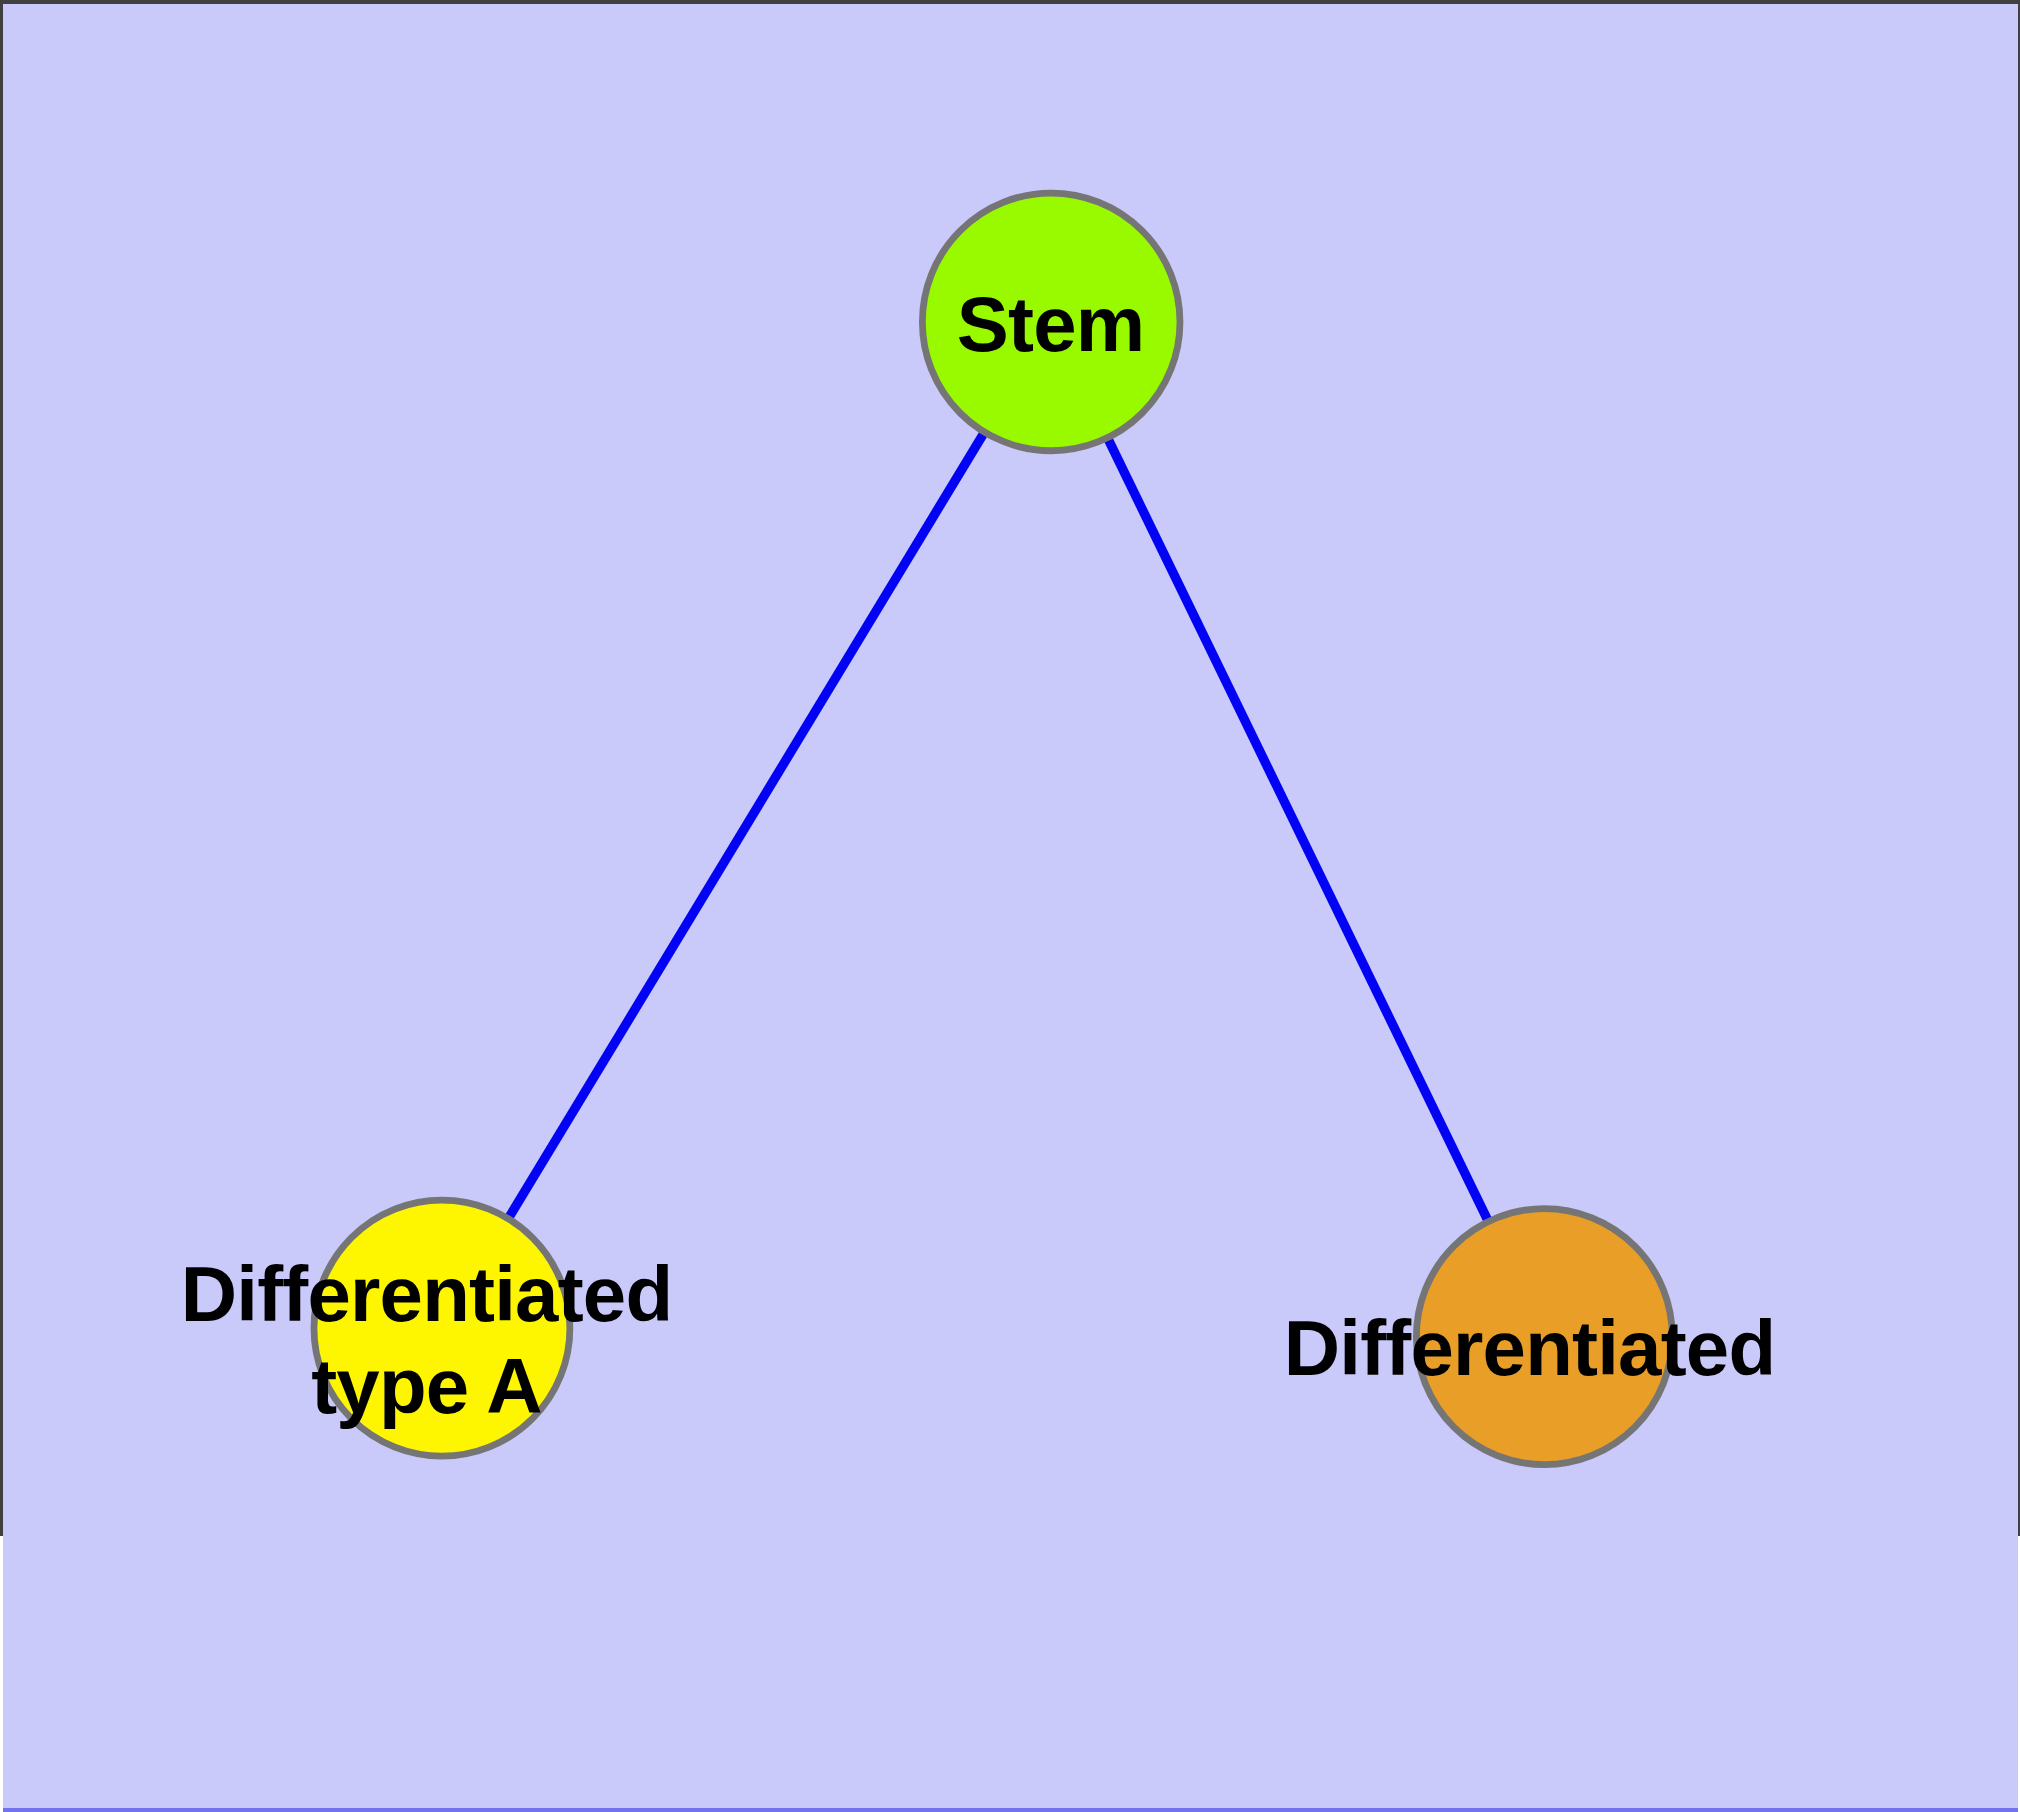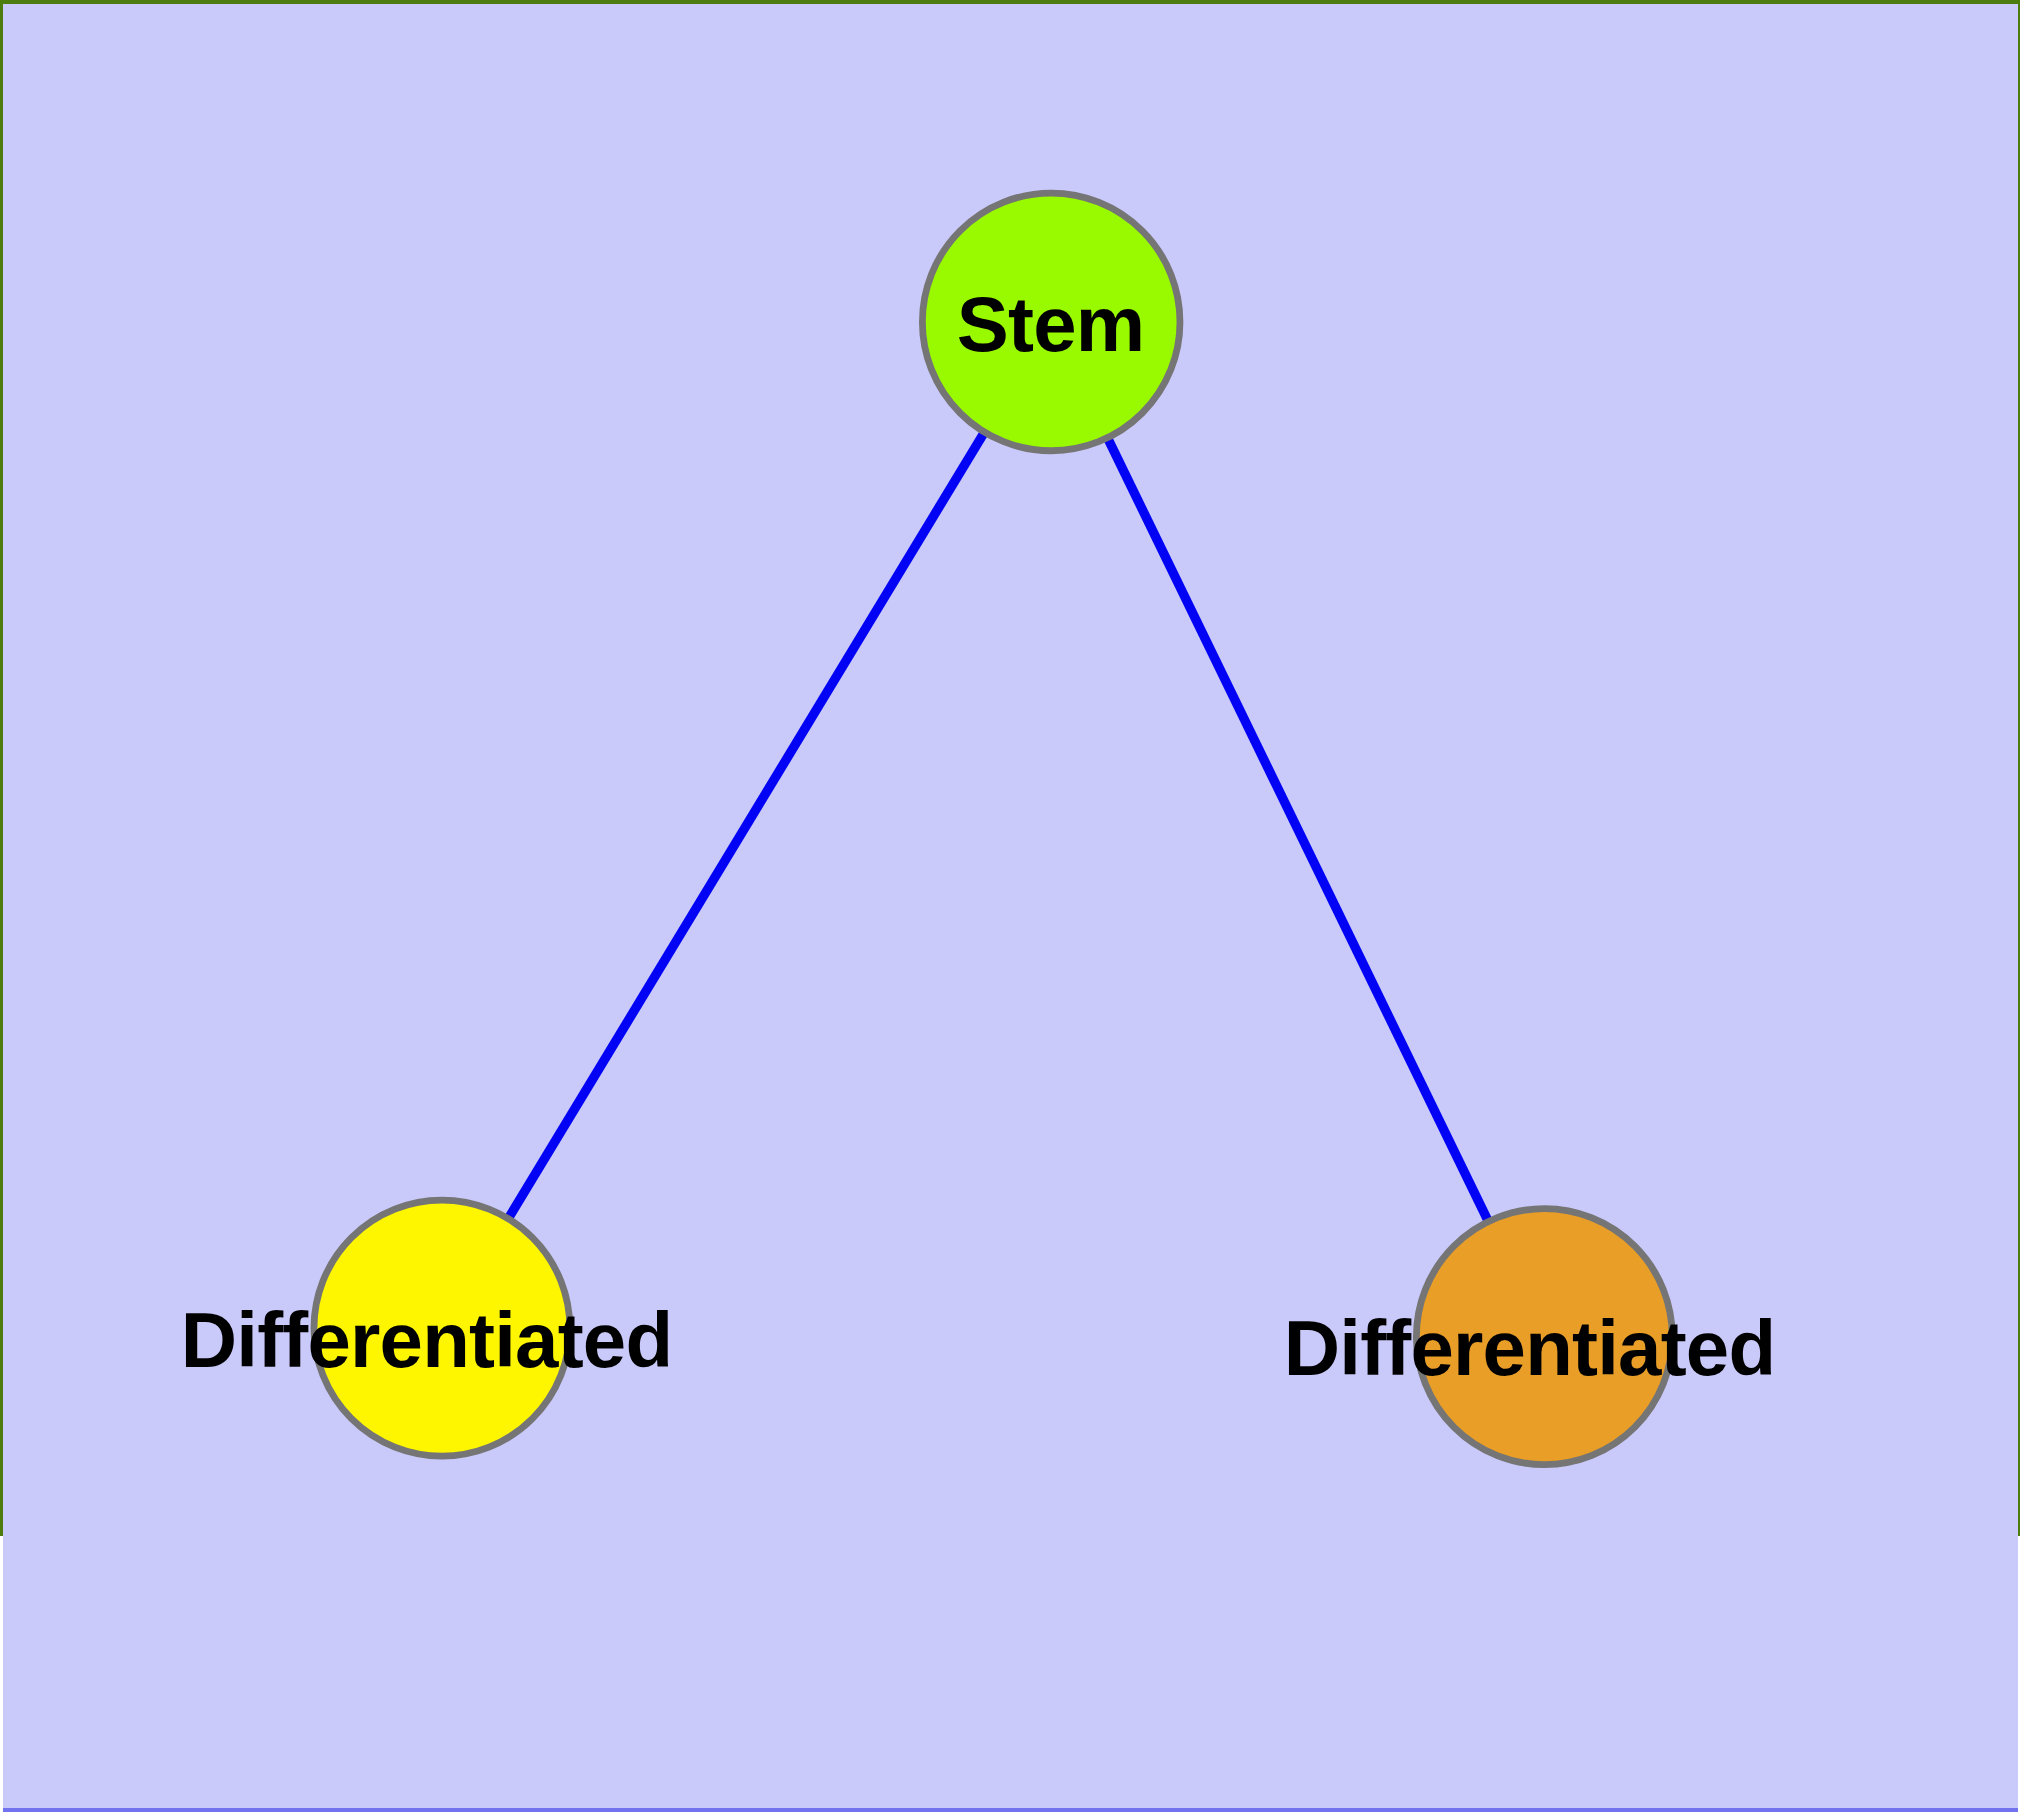--- a/index.html
+++ b/index.html
@@ -8,21 +8,21 @@
     background: #ffffff;
     width: 2021px;
     height: 1812px;
     overflow: hidden;
     font-family: "Liberation Sans", sans-serif;
   }
   .stage {
     position: relative;
     width: 2021px;
     height: 1536px;
-    background: #4d7c0f;
+    background: #404040;
   }
   .canvas {
     position: absolute;
     left: 2.5px;
     top: 4.2px;
     width: 2015px;
     height: 1804px;
     background: #C9C9FA;
     border-bottom: 4.2px solid #7272EF;
   }
@@ -62,20 +62,21 @@
       <circle cx="518" cy="1562" r="151" stroke-width="8" fill="#FDF600" stroke="#757575"></circle>
       <circle cx="1819" cy="1572" r="151" stroke-width="8" fill="#E89E27" stroke="#757575"></circle>
     </svg>
 
     <div class="node-label" style="left:1048px; top:320px;">
       <span class="line">Stem</span>
     </div>
 
     <div class="node-label" style="left:424px; top:1336px;">
       <span class="line">Differentiated</span>
+      <span class="line">type A</span>
     </div>
 
     <div class="node-label" style="left:1527px; top:1344px;">
       <span class="line">Differentiated</span>
     </div>
 
   </div>
 </div>
 
 

